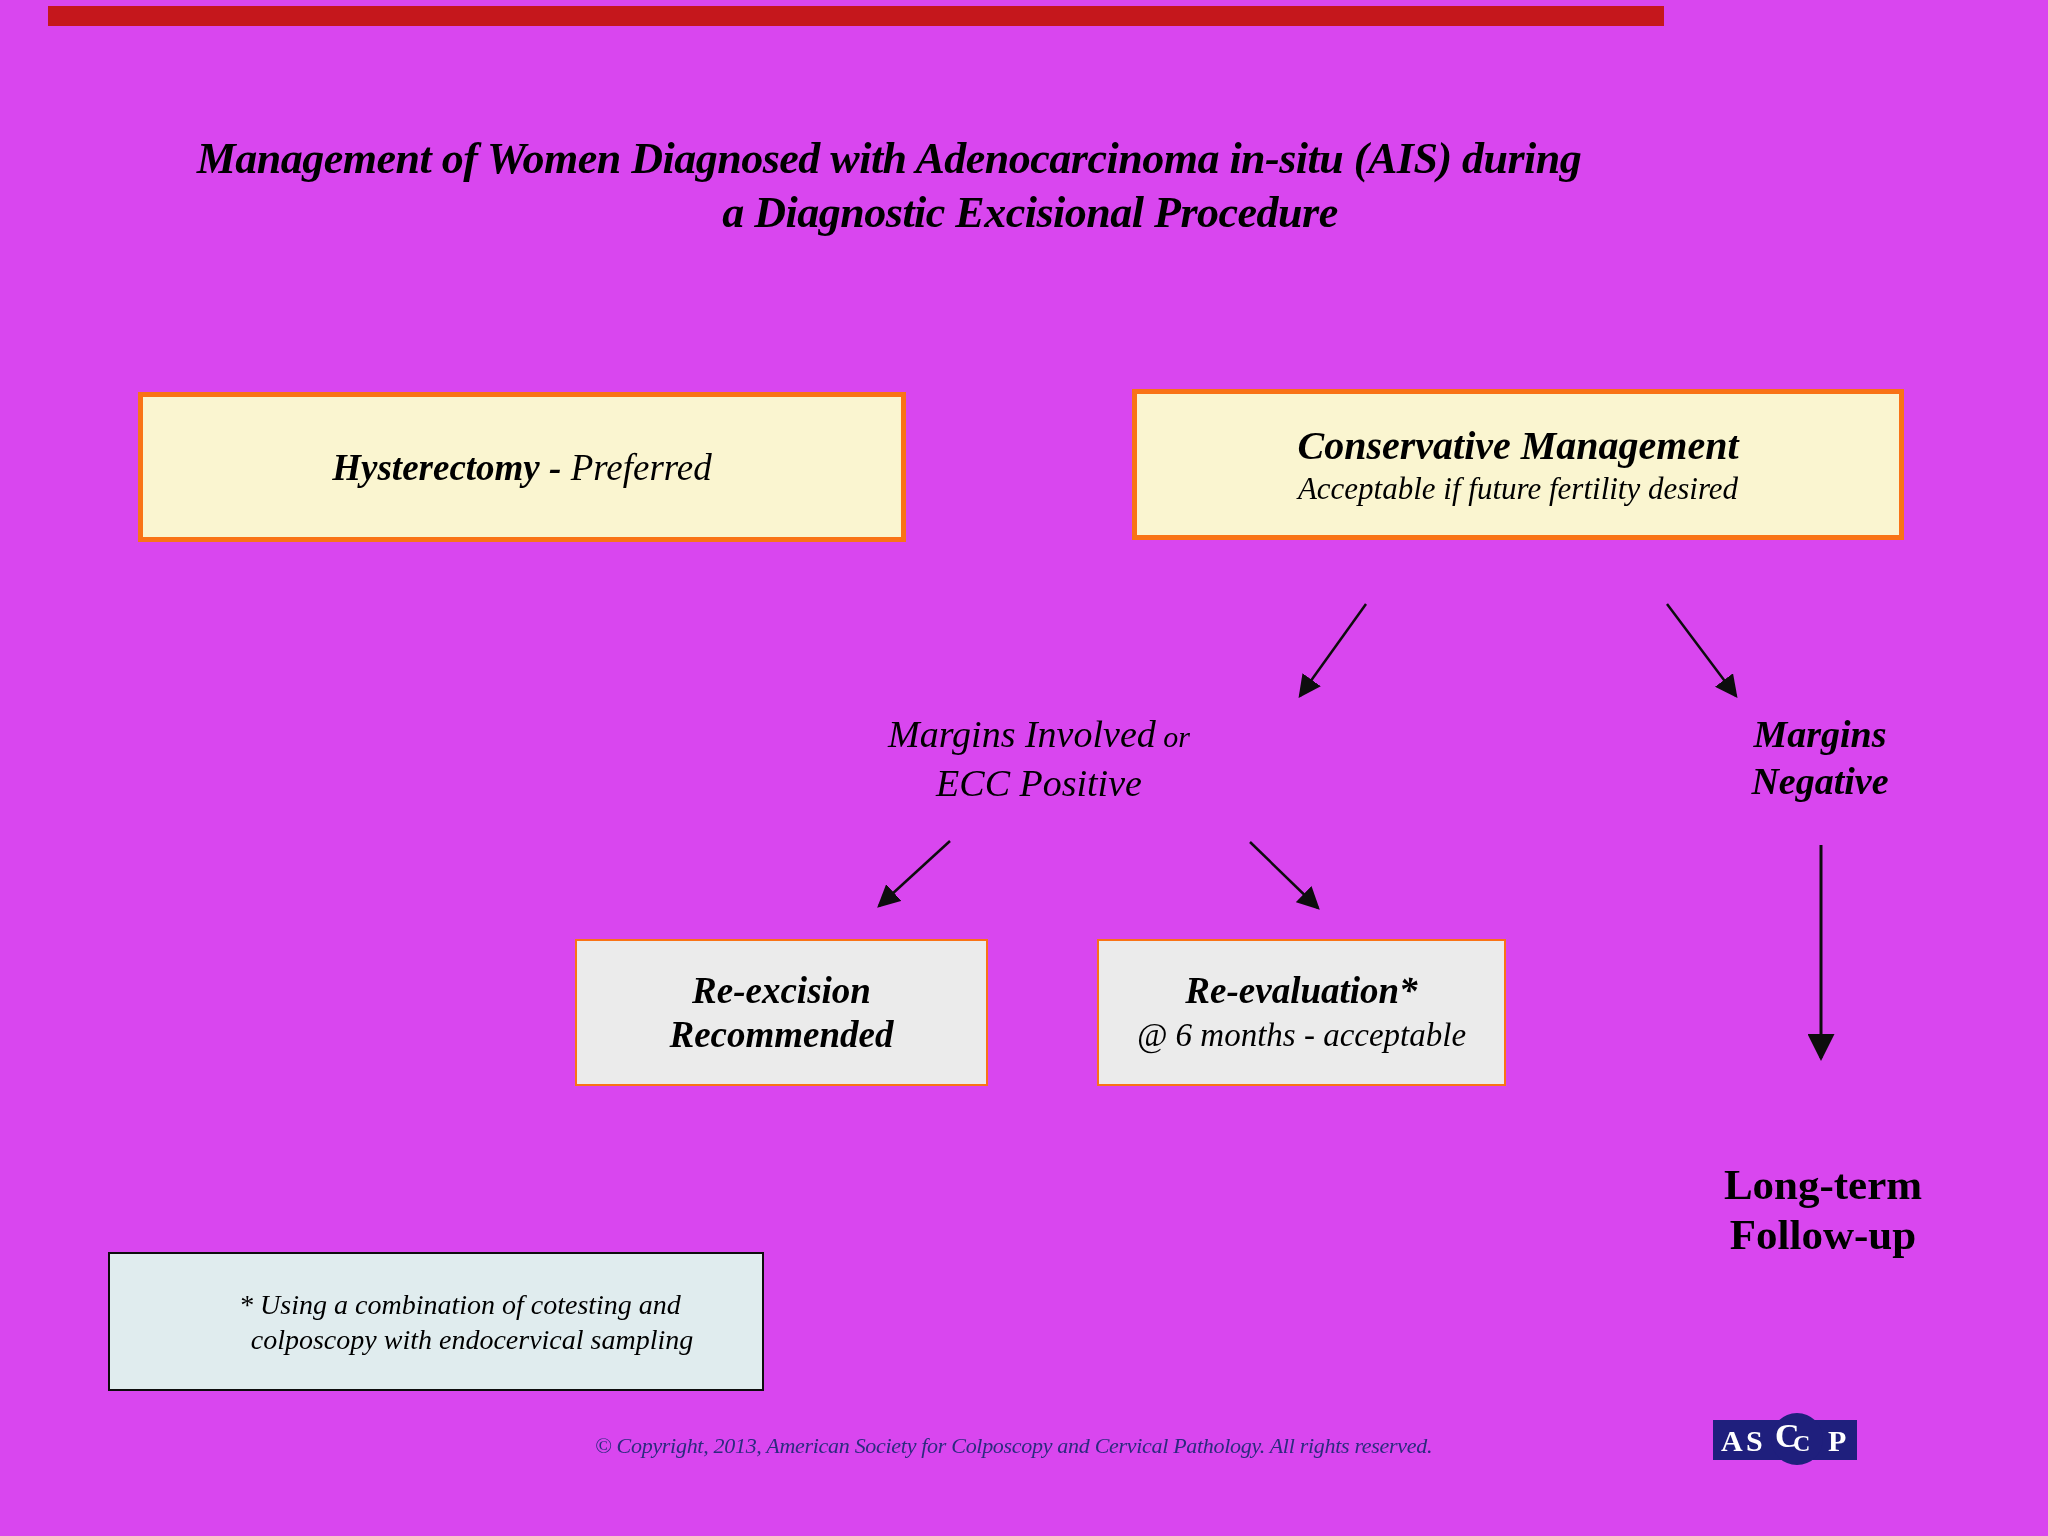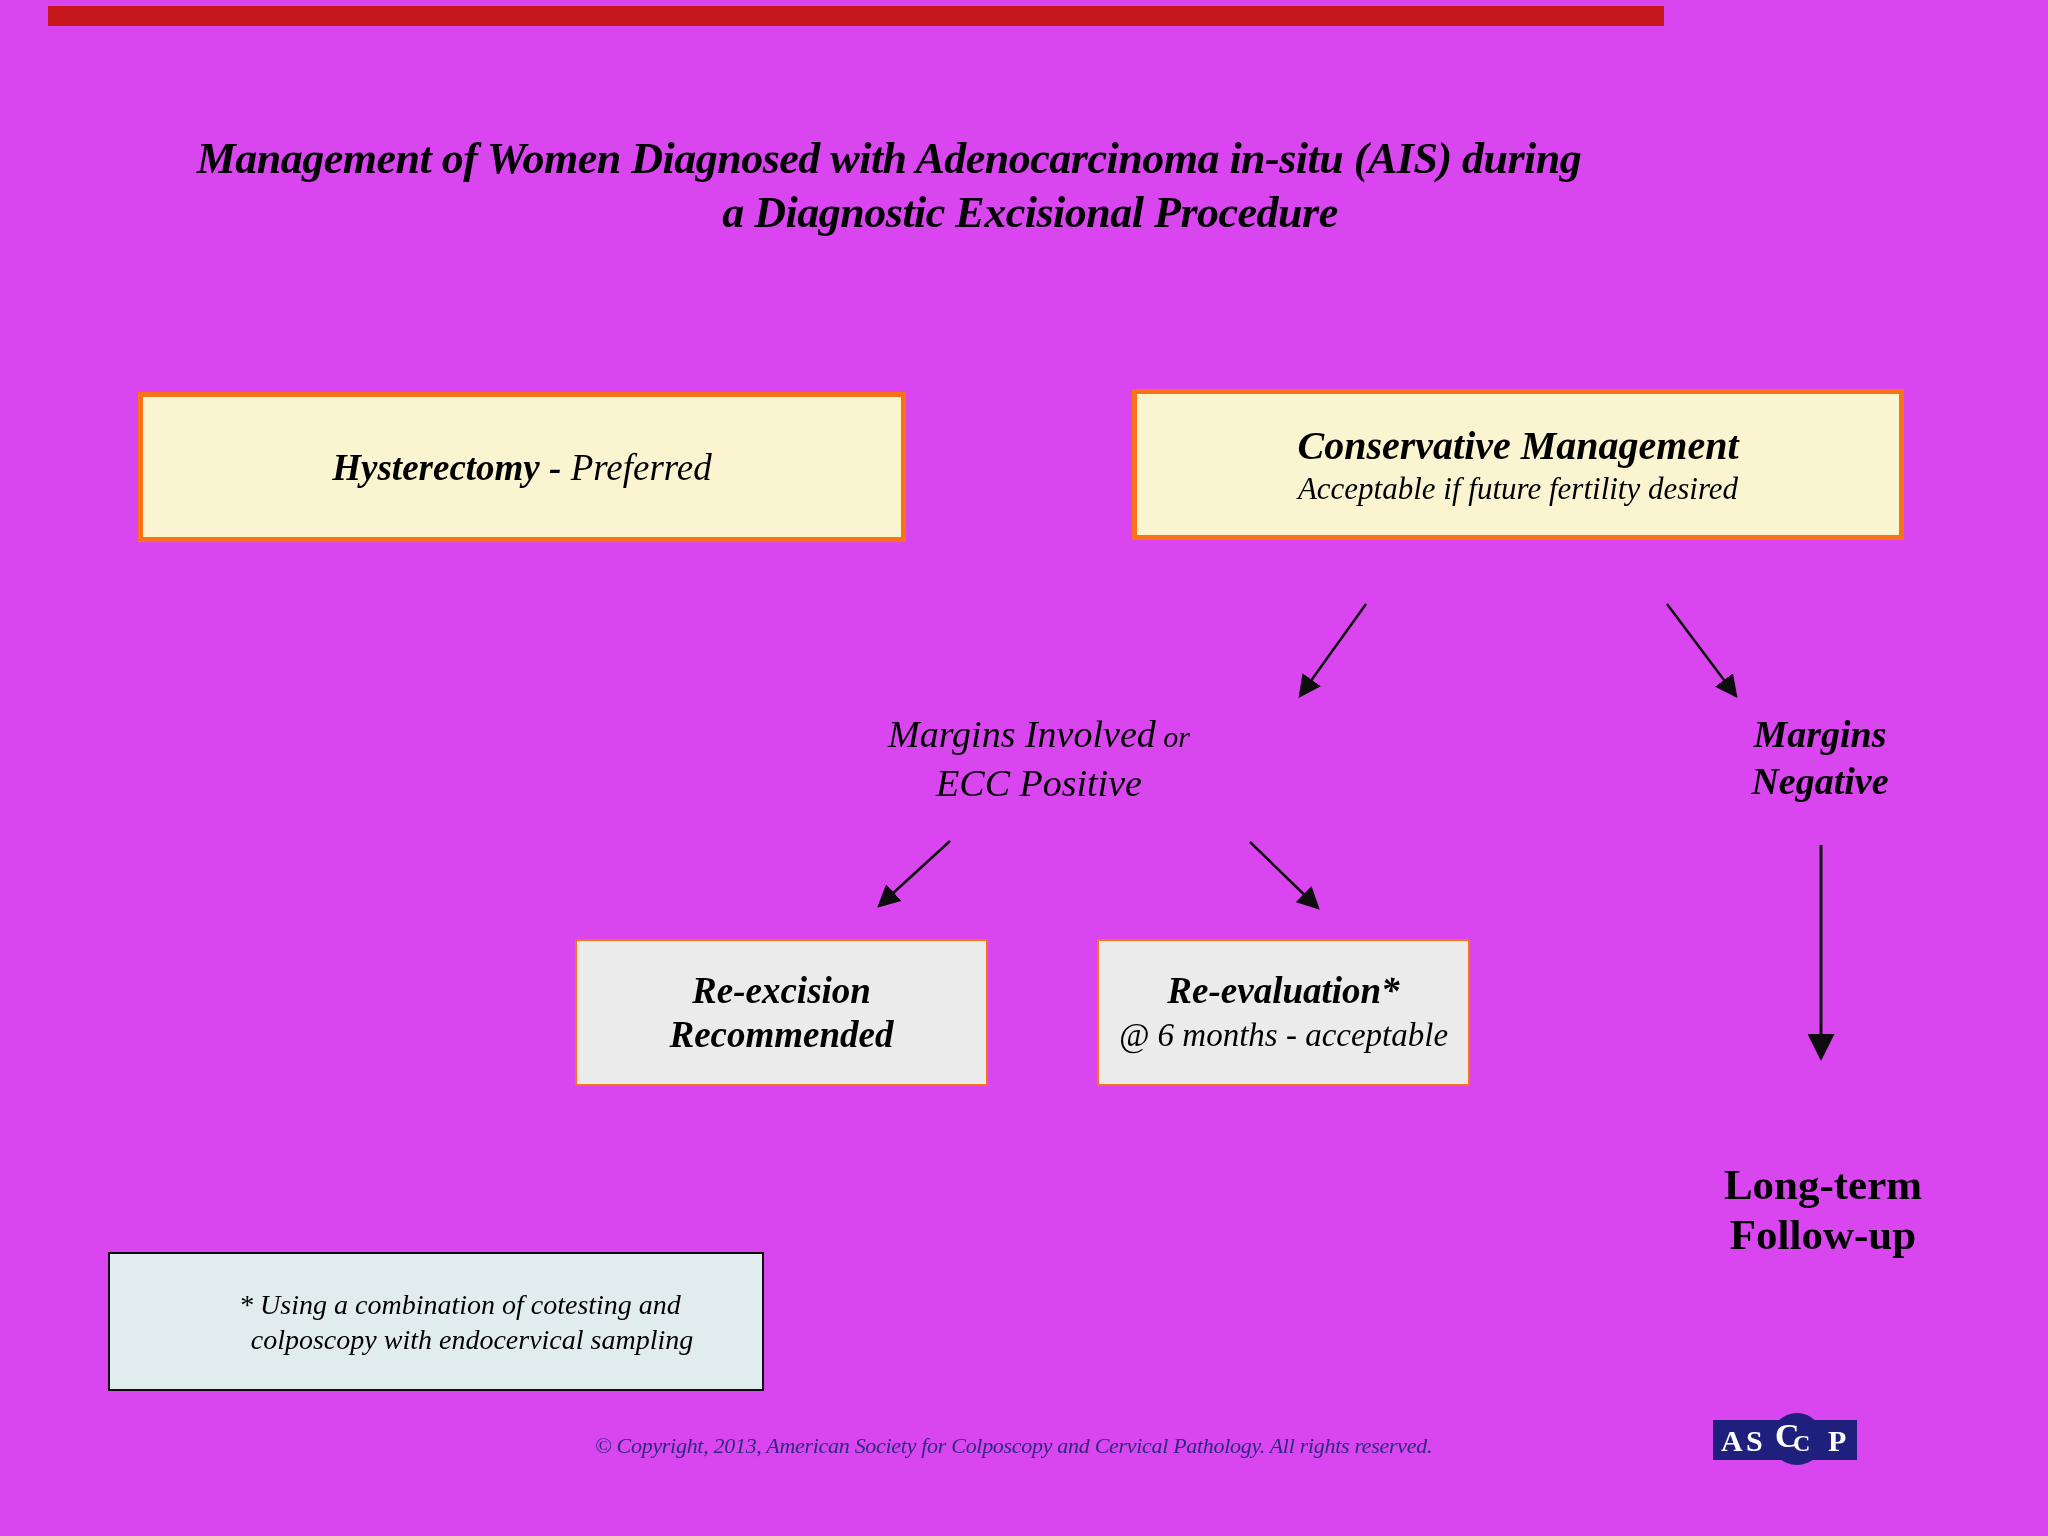--- a/index.html
+++ b/index.html
@@ -32,21 +32,21 @@
   }
   .yellow{background:var(--box_yellow);}
   .gray{background:var(--box_gray);border-width:2.5px;}
   .hysterectomy{left:138px;top:392px;width:768px;height:150px;}
   .hysterectomy .line{font-size:37px;font-style:italic;}
   .hysterectomy .b{font-weight:bold;}
   .conservative{left:1132px;top:389px;width:772px;height:151px;}
   .conservative .h{font-size:40px;font-weight:bold;font-style:italic;line-height:48px;}
   .conservative .s{font-size:31px;font-style:italic;line-height:38px;}
   .reexcision{left:575px;top:939px;width:413px;height:147px;}
-  .reevaluation{left:1097px;top:939px;width:373px;height:147px;}
+  .reevaluation{left:1097px;top:939px;width:409px;height:147px;}
   .gbold{font-size:37px;font-weight:bold;font-style:italic;line-height:44px;}
   .gital{font-size:33px;font-style:italic;line-height:44px;}
   .branch-label{
     transform:translateX(-50%);
     text-align:center;font-style:italic;font-size:38px;line-height:47px;
     white-space:nowrap;
   }
   .margins-involved{left:1039px;top:711px;}
   .margins-involved .or{font-size:30px;}
   .margins-negative{left:1820px;top:711px;font-weight:bold;}

